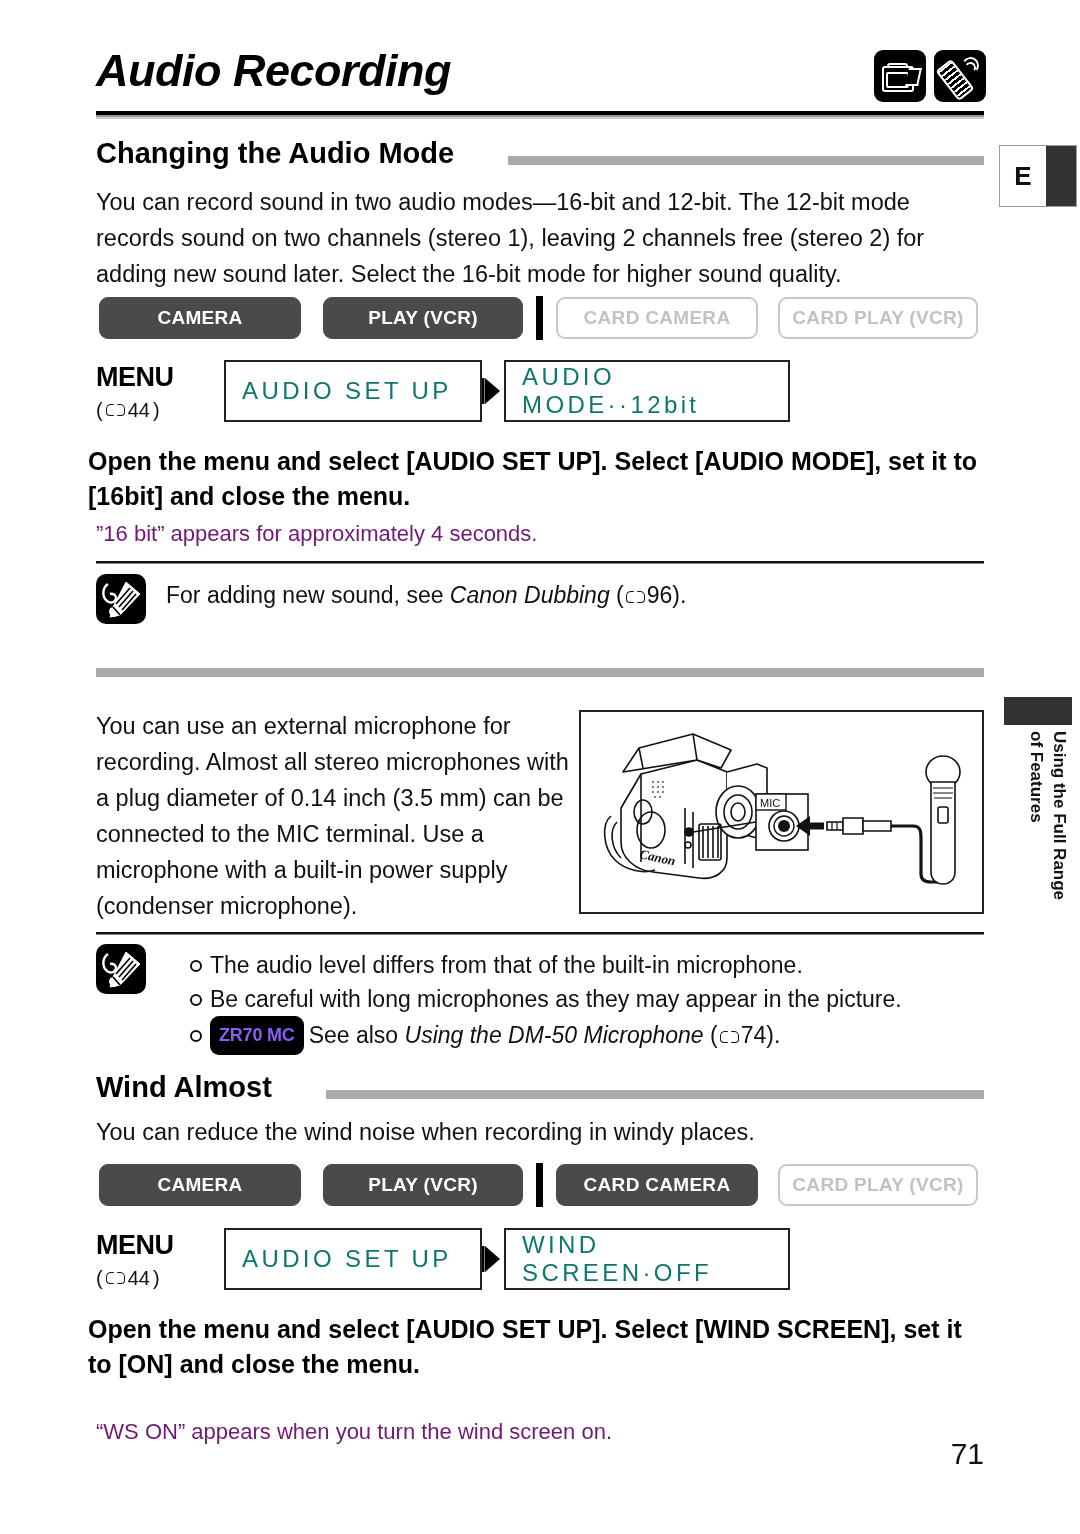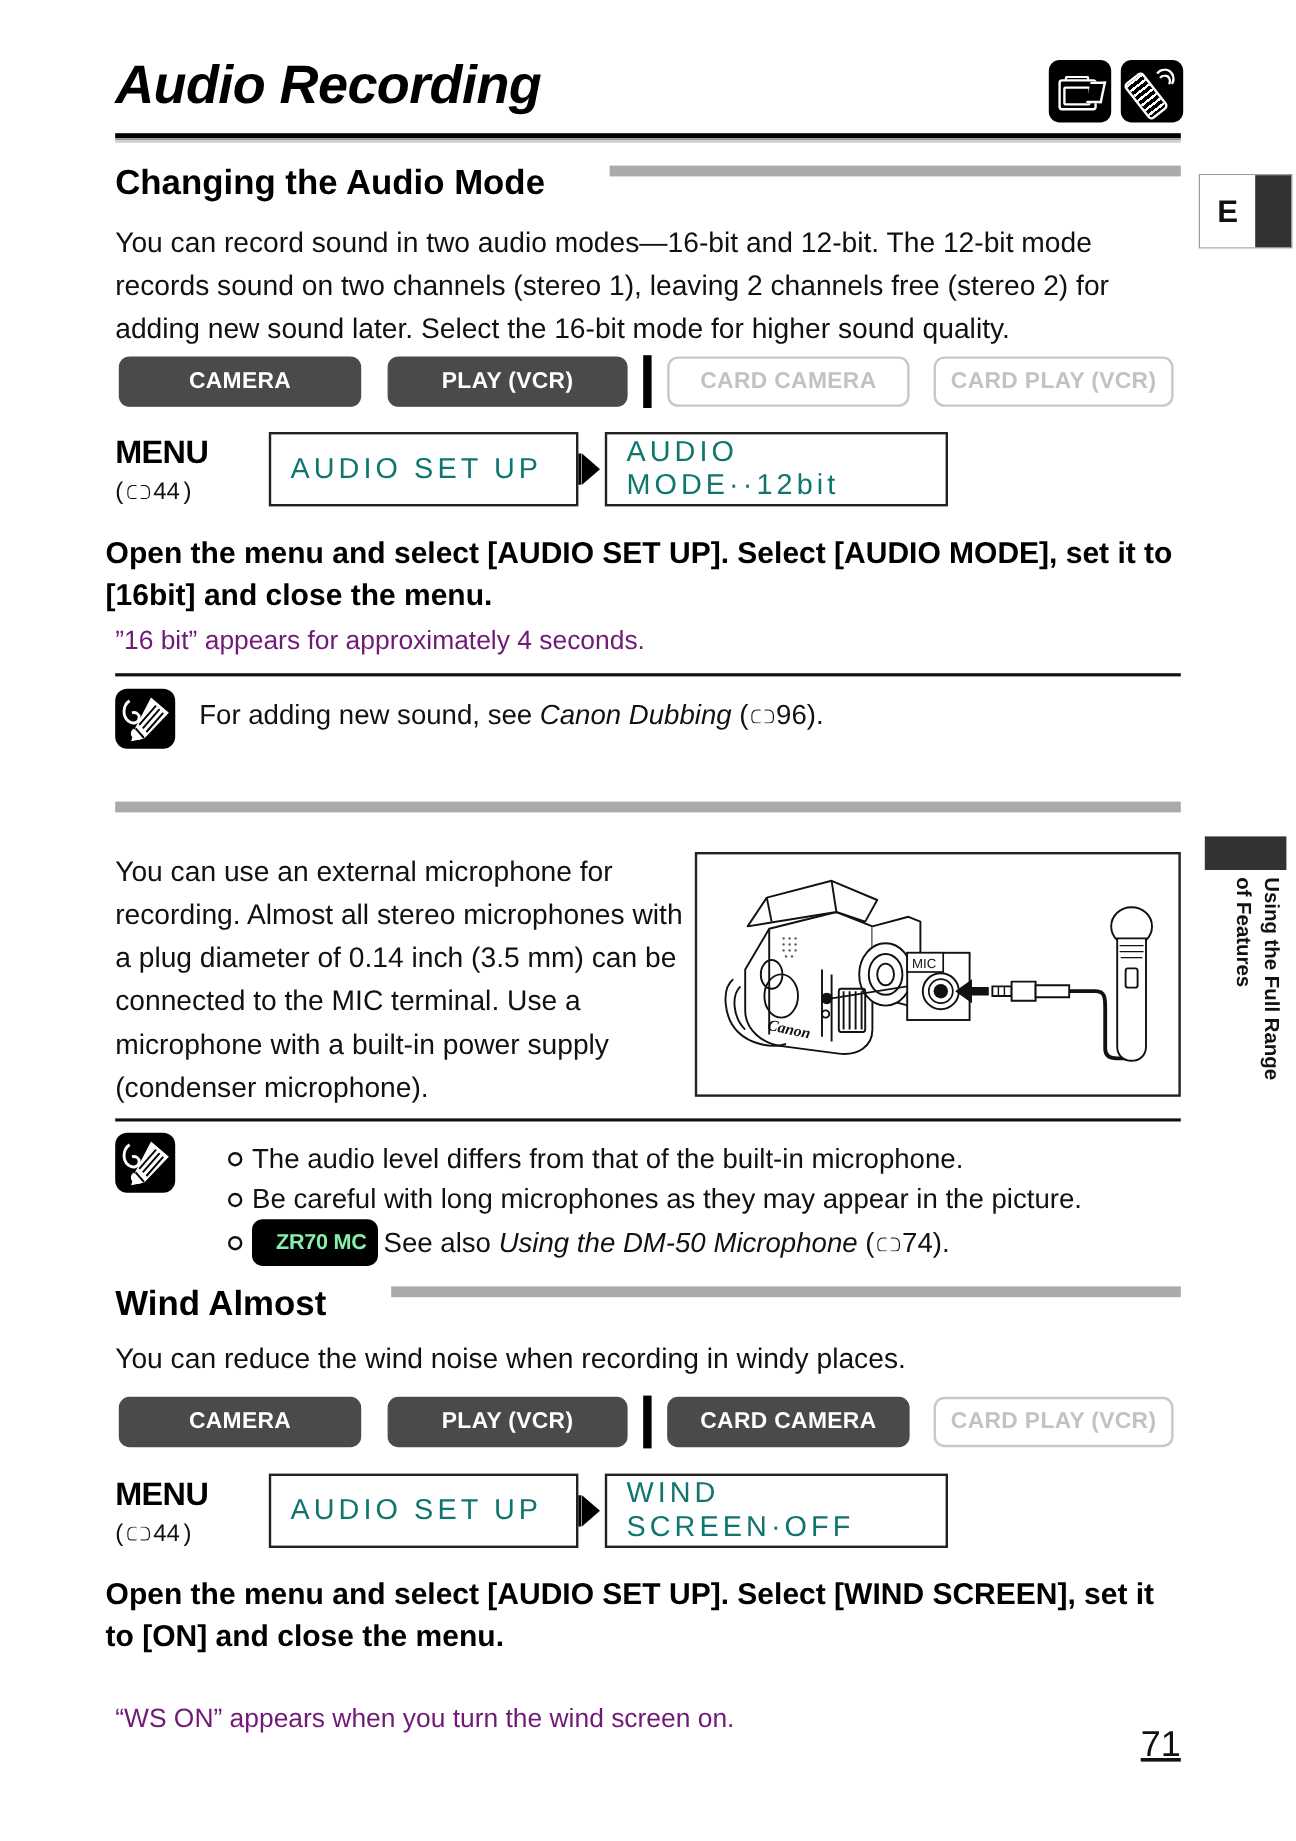--- a/index.html
+++ b/index.html
@@ -158,21 +158,21 @@
     font-weight: bold;
     line-height: 1.33;
     color: #111;
   }
 
   
   .sec-head {
     position: absolute;
     left: 96px;
     display: flex;
-    align-items: flex-start;
+    align-items: flex-end;
     width: 888px;
     gap: 46px;
   }
   .sec-head-text {
     font-size: 29px;
     font-weight: bold;
     line-height: 1.05;
     white-space: nowrap;
     padding-right: 8px;
     position: relative;
@@ -366,25 +366,25 @@
     width: 12px; height: 12px;
     border: 2px solid #111;
     border-radius: 50%;
     margin-right: 8px;
     vertical-align: 1px;
     box-sizing: border-box;
   }
   .badge-zr {
     display: inline-block;
     background: #000;
-    color: #86efac;
+    color: #8b5cf6;
     border-radius: 9px;
     font-size: 18px;
     font-weight: bold;
-    padding: 2px 9px 3px 20px;
+    padding: 2px 9px 3px 9px;
     letter-spacing: -0.2px;
     vertical-align: 2px;
     margin-right: 5px;
   }
   .ital { font-style: italic; }
   .inline-book {
     display: inline-block;
     width: 19px; height: 15px;
     position: relative;
     vertical-align: -2px;
@@ -420,21 +420,20 @@
     box-sizing: border-box;
   }
   .figure-box svg { display: block; }
 
   
   .page-number {
     position: absolute;
     right: 96px; top: 1437px;
     font-size: 30px;
     color: #111;
-    text-decoration: underline;
   }
 </style>
 </head>
 <body>
 
 <div class="page-title">Audio Recording</div>
 
 <div class="header-icons">
   <div class="hicon">
     <div class="cam-reel"></div>

